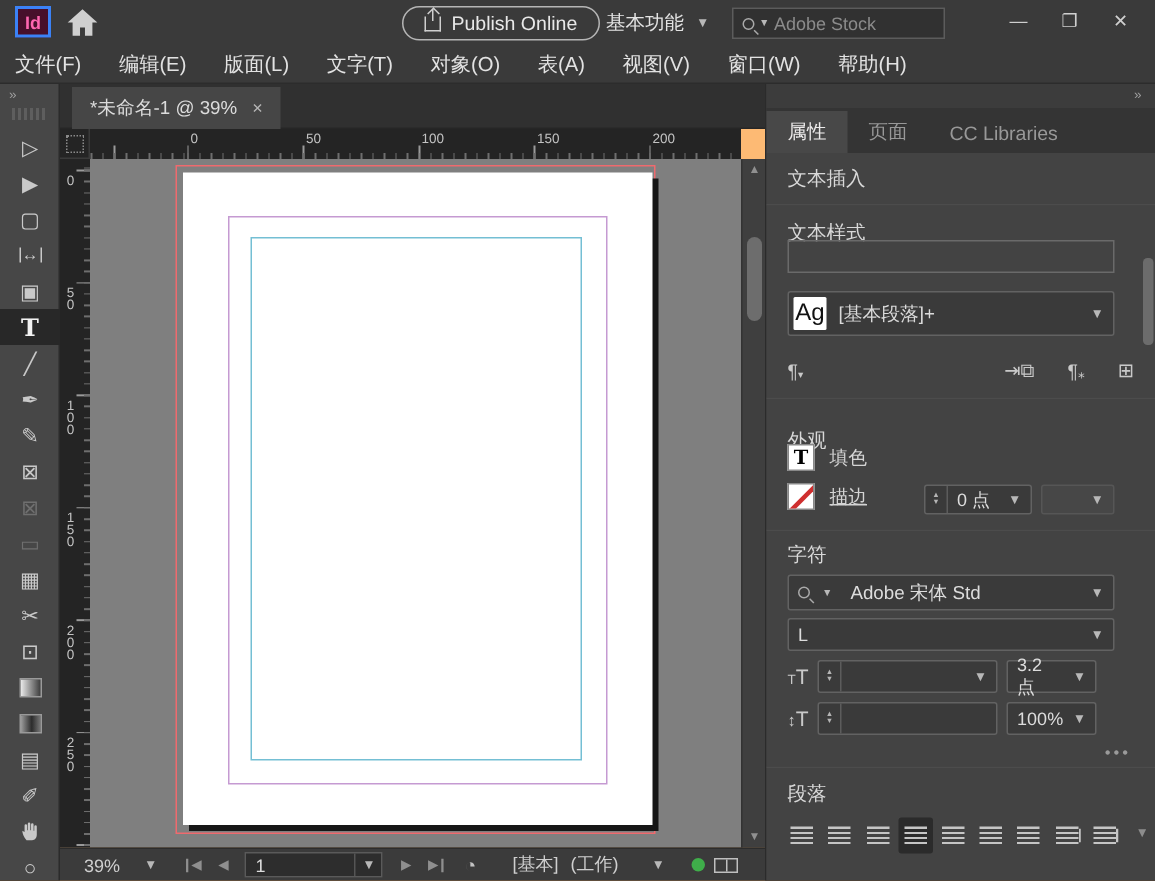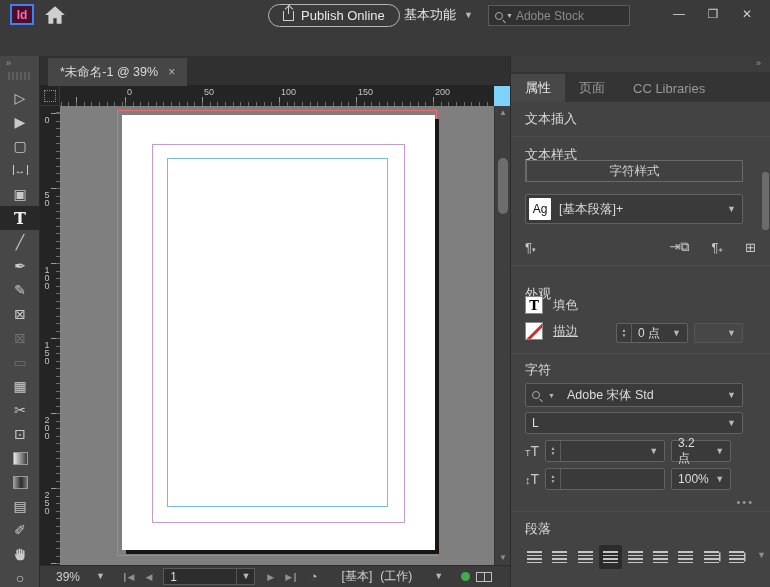--- a/index.html
+++ b/index.html
@@ -31,21 +31,21 @@
   .tbgrip{height:8px;margin:2px 8px 6px 8px;background:repeating-linear-gradient(90deg,#5e5e5e 0 2px,transparent 2px 4px);}
   .tool{width:40px;height:24px;display:flex;align-items:center;justify-content:center;color:#c9c9c9;font-size:14px;}
   .tool.active{background:#282828;color:#f2f2f2;}
   .tool.dim{color:#6f6f6f;}
   .tool .serifT{font-family:"DejaVu Serif",serif;font-weight:bold;font-size:16px;}
   .gapg{border-left:1px solid #c9c9c9;border-right:1px solid #c9c9c9;padding:0 1px;font-size:11px;line-height:10px;}
   .grad{width:15px;height:13px;border:1px solid #9a9a9a;background:linear-gradient(90deg,#e8e8e8,#3c3c3c);}
   .grad2{width:15px;height:13px;border:1px solid #9a9a9a;background:linear-gradient(90deg,#9b9b9b,#2c2c2c 55%,#777);}
 
   
-  #docarea{position:absolute;left:40px;top:56px;width:470px;height:531px;background:#7dd3fc;}
+  #docarea{position:absolute;left:40px;top:56px;width:470px;height:531px;background:#fdba74;}
   #tabbar{position:absolute;left:0;top:0;right:0;height:30px;background:#303030;border-bottom:1px solid #262626;}
   .doctab{position:absolute;left:8px;top:2px;height:28px;background:#464646;display:flex;align-items:center;gap:10px;padding:0 12px;color:#dcdcdc;font-size:12.5px;}
   .tabclose{color:#b5b5b5;font-size:12px;}
   #docbody{position:absolute;left:0;top:30px;right:0;bottom:22px;}
   .rcorner{position:absolute;left:0;top:0;width:20px;height:20px;background:#242424;border-right:1px solid #3a3a3a;border-bottom:1px solid #3a3a3a;}
   .rcorner::after{content:"";position:absolute;left:4px;top:4px;width:10px;height:10px;border:1px dotted #8a8a8a;}
   .hruler{position:absolute;left:20px;top:0;right:16px;height:20px;background:#242424;overflow:hidden;
     background-image:repeating-linear-gradient(90deg,#6e6e6e 0 1px,transparent 1px 7.7px),repeating-linear-gradient(90deg,#9a9a9a 0 1px,transparent 1px 77px);
     background-size:100% 4px,100% 9px;background-position:left 65px bottom,left 65px bottom;background-repeat:repeat-x;}
   .hnum{position:absolute;top:1px;font-size:9px;color:#c3c3c3;}
@@ -81,21 +81,21 @@
   .ptab.active{background:#484848;color:#eceaea;}
   .pbody{position:absolute;left:0;top:46px;right:0;bottom:0;background:#434343;}
   .divider{position:absolute;left:0;right:0;height:1px;background:#363636;border-bottom:1px solid #4c4c4c;}
   .slabel{position:absolute;left:14px;color:#d8d8d8;font-size:13px;text-align:center;}
   .seg{position:absolute;left:14px;top:58px;width:218px;height:22px;display:flex;border:1px solid #6a6a6a;}
   .seg>div{flex:1;display:flex;align-items:center;justify-content:center;font-size:12.5px;}
   .seg .on{background:#232323;color:#4f9fd8;}
   .seg .off{background:#414141;color:#d0d0d0;border-left:1px solid #6a6a6a;}
   .dd{background:#3a3a3a;border:1px solid #626262;border-radius:2px;display:flex;align-items:center;color:#dadada;position:absolute;}
   .dd .chv{margin-left:auto;padding:0 6px;}
-  .agbox{width:22px;height:22px;background:#fff;color:#111;font-size:12px;display:flex;align-items:center;justify-content:center;margin:3px 8px 3px 3px;border-radius:1px;flex:none;}
+  .agbox{width:22px;height:22px;background:#fff;color:#111;font-size:16px;display:flex;align-items:center;justify-content:center;margin:3px 8px 3px 3px;border-radius:1px;flex:none;}
   .pirow{position:absolute;left:14px;right:14px;top:133px;height:24px;display:flex;align-items:center;color:#c9c9c9;}
   .pirow .pright{margin-left:auto;display:flex;gap:22px;align-items:center;}
   .pic{font-size:13px;color:#c9c9c9;}
   .swatch{width:18px;height:18px;background:#fff;border:1px solid #888;display:flex;align-items:center;justify-content:center;flex:none;}
   .swT{color:#000;font-weight:bold;font-size:13px;font-family:"DejaVu Serif",serif;}
   .swNone{position:relative;overflow:hidden;}
   .swNone::after{content:"";position:absolute;left:-3px;top:7px;width:26px;height:2.5px;background:#cf2f2f;transform:rotate(-45deg);}
   .stp{width:15px;height:100%;border-right:1px solid #5c5c5c;display:flex;flex-direction:column;align-items:center;justify-content:center;color:#b5b5b5;font-size:5px;line-height:5px;flex:none;}
   .fldtxt{padding-left:6px;font-size:12px;color:#ddd;}
   .tticon{font-family:"DejaVu Serif",serif;color:#c9c9c9;flex:none;}
@@ -131,20 +131,31 @@
       <span class="chv" style="font-size:7px;">▼</span>
       <span>Adobe Stock</span>
     </div>
     <div class="winbtns">
       <div class="winbtn">—</div>
       <div class="winbtn">❐</div>
       <div class="winbtn">✕</div>
     </div>
   </div>
 
+  <div id="menubar">
+    <span>文件(F)</span>
+    <span>编辑(E)</span>
+    <span>版面(L)</span>
+    <span>文字(T)</span>
+    <span>对象(O)</span>
+    <span>表(A)</span>
+    <span>视图(V)</span>
+    <span>窗口(W)</span>
+    <span>帮助(H)</span>
+  </div>
 
   <div id="toolbar">
     <div class="tbhead">»</div>
     <div class="tbgrip"></div>
     <div class="tool">▷</div>
     <div class="tool">▶</div>
     <div class="tool">▢</div>
     <div class="tool">
         <span class="gapg">↔</span>
       </div>
@@ -244,21 +255,20 @@
       <div class="ptab">页面</div>
       <div class="ptab">CC Libraries</div>
     </div>
     <div class="pbody">
 
       <div class="slabel" style="top:8px;">文本插入</div>
       <div class="divider" style="top:34px;"></div>
 
       <div class="slabel" style="top:44px;">文本样式</div>
       <div class="seg">
-        <div class="off">字符样式</div>
       </div>
       <div class="dd" style="left:14px;top:92px;width:218px;height:30px;">
         <span class="agbox">Ag</span>
         <span style="font-size:12.5px;">[基本段落]+</span>
         <span class="chv">▼</span>
       </div>
       <div class="pirow">
         <span class="pic">¶<span style="font-size:7px;">▾</span></span>
         <span class="pright">
           <span class="pic">⇥⧉</span>

